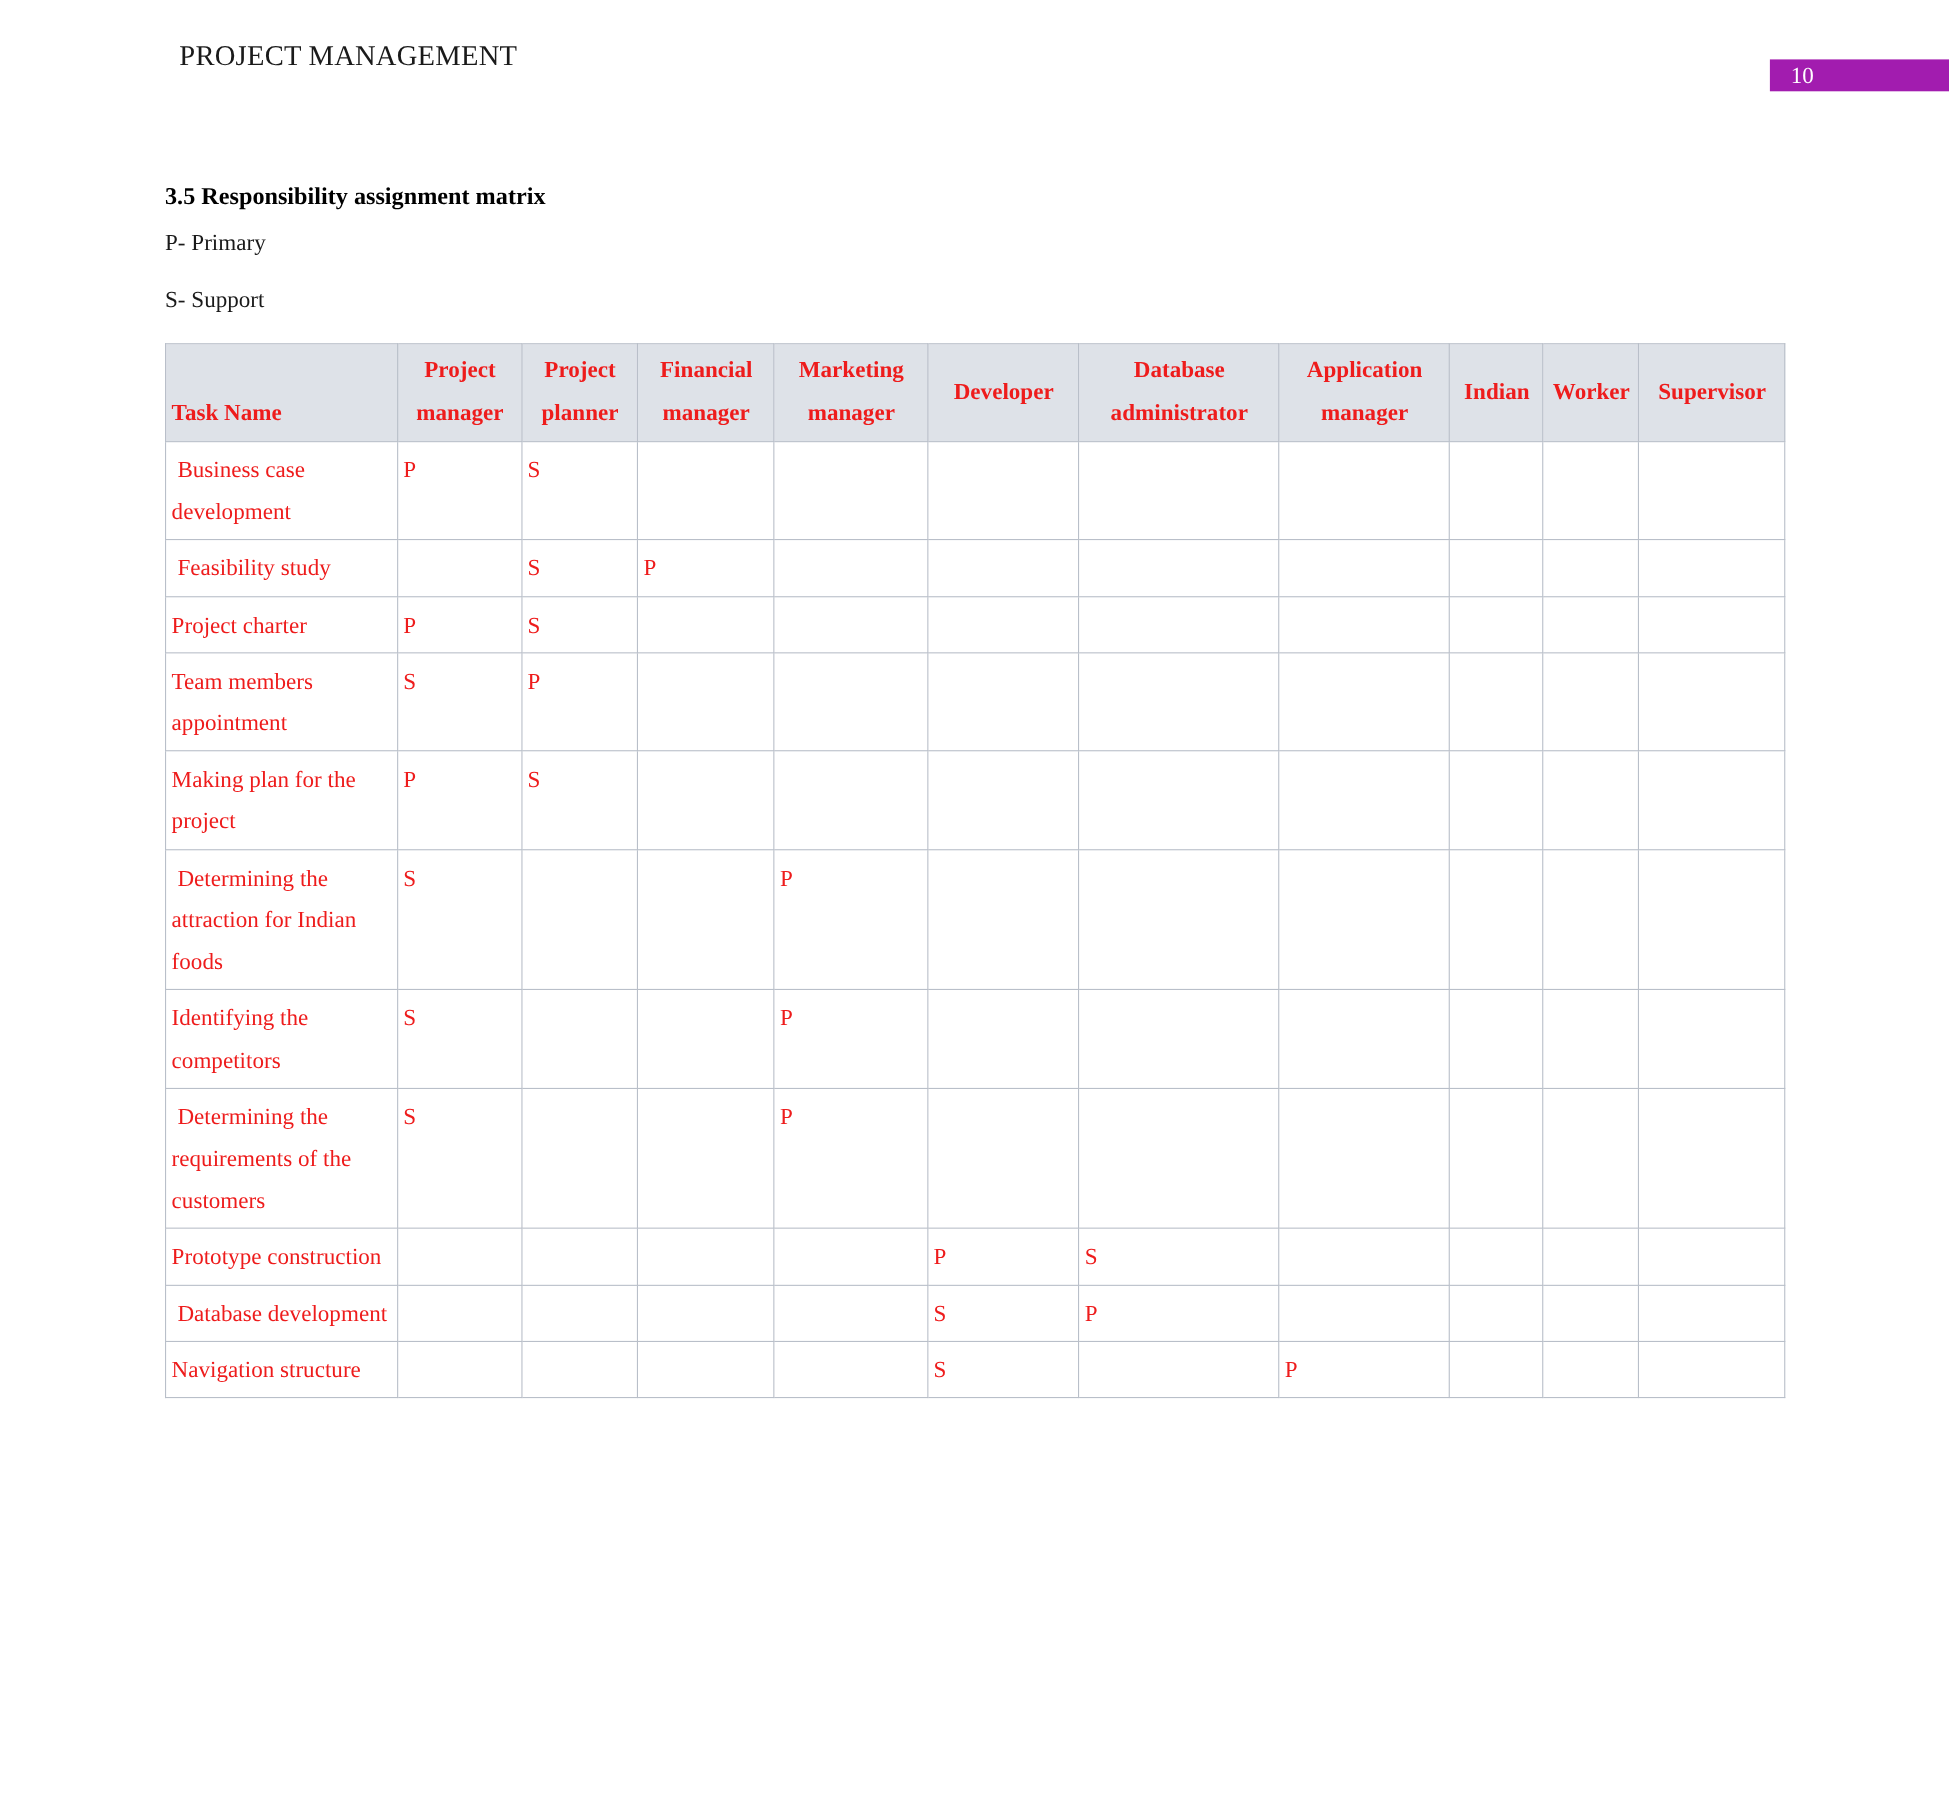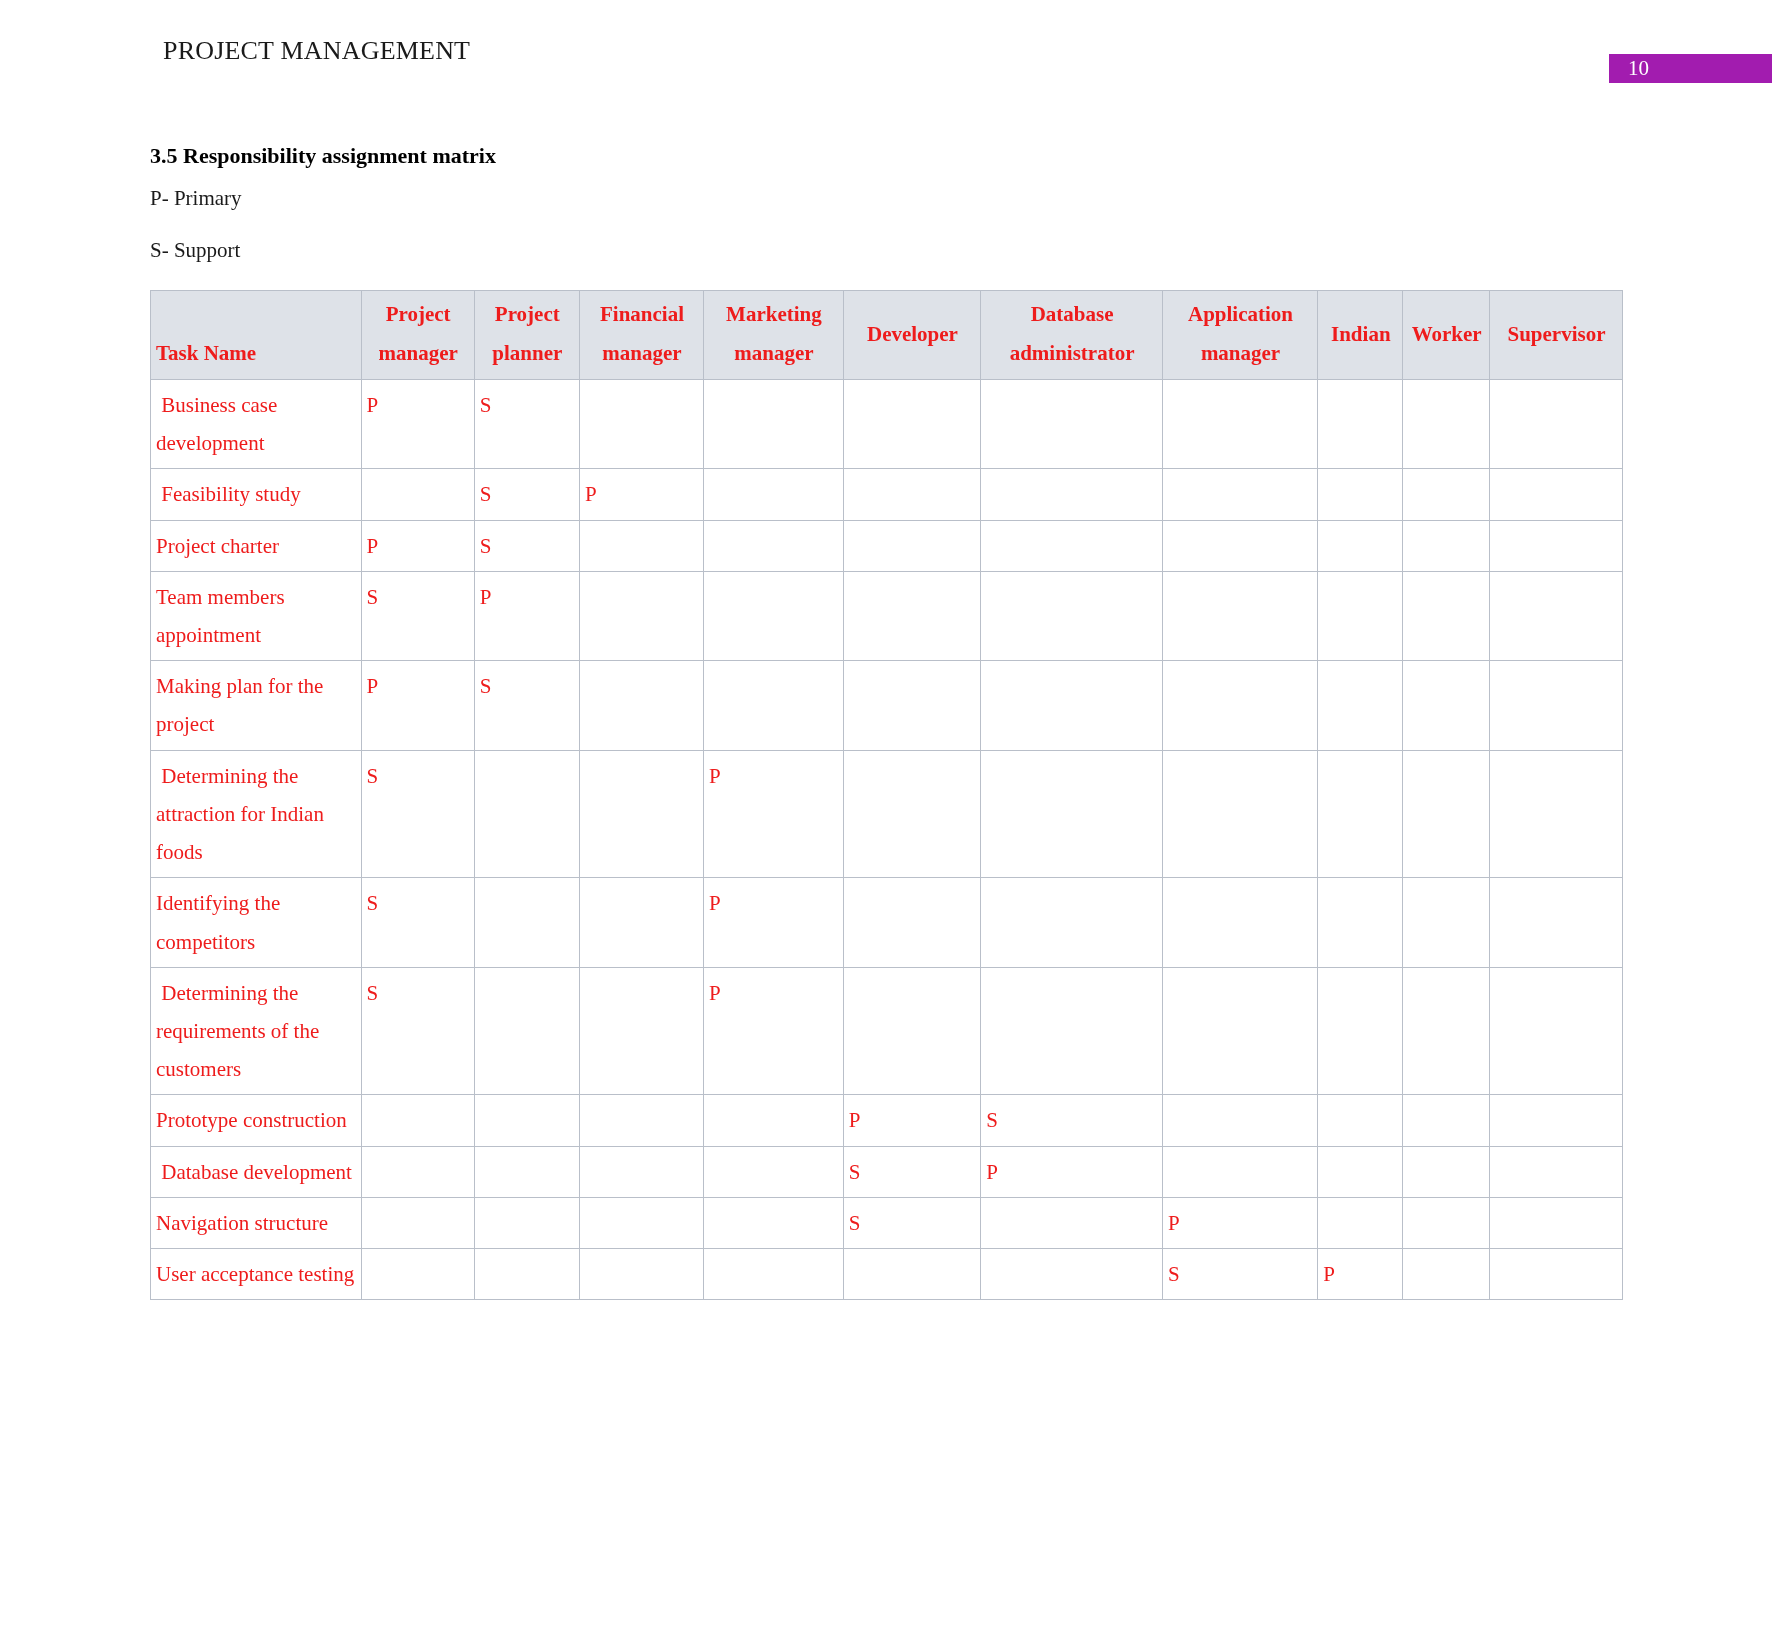--- a/index.html
+++ b/index.html
@@ -43,21 +43,21 @@
     font-size: 21px;
     line-height: 29px;
     padding-left: 19px;
     box-sizing: border-box;
   }
 
   
   #content {
     position: absolute;
     left: 150px;
-    top: 142px;
+    top: 164px;
     width: 1480px;
   }
   #section-heading {
     font-size: 22px;
     font-weight: bold;
     color: #000000;
     margin: 0 0 14px 0;
     line-height: 1.25;
   }
   .legend-line {
@@ -308,29 +308,16 @@
           <td class="mark-cell"></td>
           <td class="mark-cell"></td>
           <td class="mark-cell"></td>
           <td class="mark-cell">S</td>
           <td class="mark-cell"></td>
           <td class="mark-cell">P</td>
           <td class="mark-cell"></td>
           <td class="mark-cell"></td>
           <td class="mark-cell"></td>
         </tr>
-        <tr>
-          <td class="task-cell">User acceptance testing</td>
-          <td class="mark-cell"></td>
-          <td class="mark-cell"></td>
-          <td class="mark-cell"></td>
-          <td class="mark-cell"></td>
-          <td class="mark-cell"></td>
-          <td class="mark-cell"></td>
-          <td class="mark-cell">S</td>
-          <td class="mark-cell">P</td>
-          <td class="mark-cell"></td>
-          <td class="mark-cell"></td>
-        </tr>
       </tbody>
   </table>
 
 </div>
 
 </body></html>

